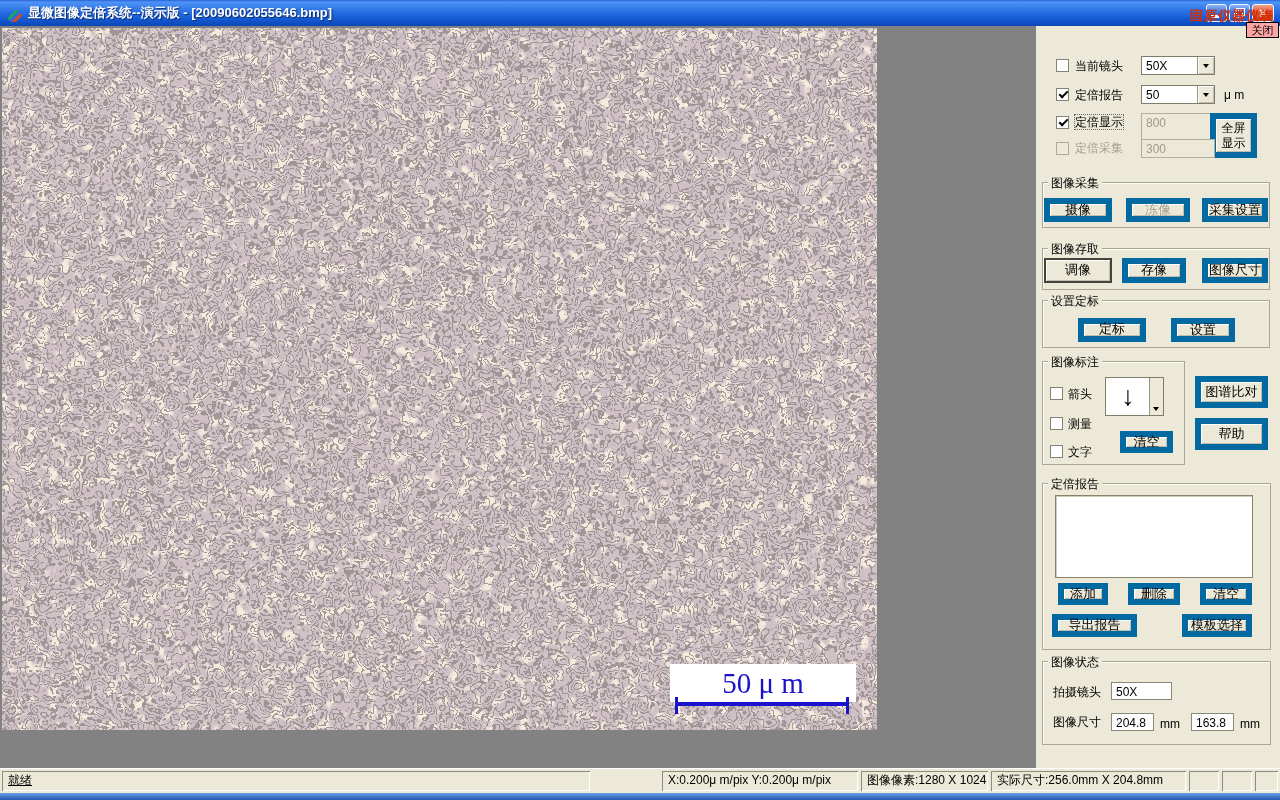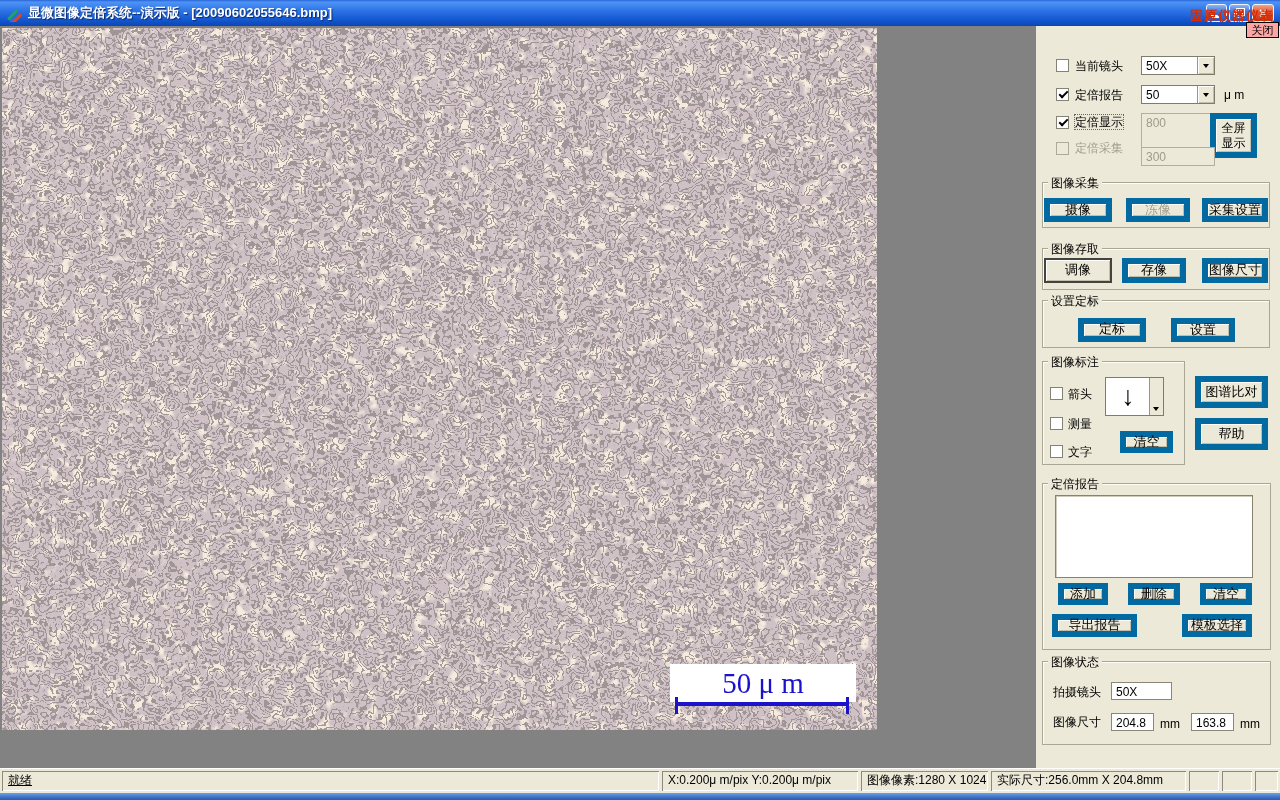--- a/index.html
+++ b/index.html
@@ -165,21 +165,21 @@
         <span class="tri"></span>
       </span>
   </div>
   <span class="lbl" style="left:188px;top:62px;">μ m</span>
   <span class="cb checked" style="left:20px;top:90px;"></span>
   <span class="lbl focus" style="left:39px;top:89px;">定倍显示</span>
   <div class="edit" style="left:105px;top:87px;width:74px;height:35px;">800</div>
   <div class="btn wrap" style="left:174px;top:87px;width:47px;height:45px;">全屏显示</div>
   <span class="cb disabled" style="left:20px;top:116px;"></span>
   <span class="lbl gray" style="left:39px;top:115px;">定倍采集</span>
-  <div class="edit" style="left:105px;top:121px;width:74px;height:19px;">300</div>
+  <div class="edit" style="left:105px;top:113px;width:74px;height:19px;">300</div>
 
   <div class="gb" style="left:6px;top:156px;width:228px;height:46px;">
     <span class="gb-title">图像采集</span>
   </div>
   <div class="btn" style="left:8px;top:172px;width:68px;height:24px;">摄像</div>
   <div class="btn disabled" style="left:90px;top:172px;width:64px;height:24px;">冻像</div>
   <div class="btn" style="left:166px;top:172px;width:66px;height:24px;">采集设置</div>
 
   <div class="gb" style="left:6px;top:222px;width:228px;height:42px;">
     <span class="gb-title">图像存取</span>
@@ -229,21 +229,21 @@
   <span class="lbl" style="left:17px;top:659px;">拍摄镜头</span>
   <div class="tfield" style="left:75px;top:656px;width:61px;height:18px;">50X</div>
   <span class="lbl" style="left:17px;top:689px;">图像尺寸</span>
   <div class="tfield" style="left:75px;top:687px;width:43px;height:18px;">204.8</div>
   <span class="lbl" style="left:124px;top:691px;">mm</span>
   <div class="tfield" style="left:155px;top:687px;width:43px;height:18px;">163.8</div>
   <span class="lbl" style="left:204px;top:691px;">mm</span>
 </div>
 
 <div class="statusbar">
-  <div class="sp" style="left:2px;width:657px;text-decoration:underline;">就绪</div>
+  <div class="sp" style="left:2px;width:588px;text-decoration:underline;">就绪</div>
   <div class="sp" style="left:662px;width:196px;">X:0.200μ m/pix Y:0.200μ m/pix</div>
   <div class="sp" style="left:861px;width:127px;">图像像素:1280 X 1024</div>
   <div class="sp" style="left:991px;width:195px;">实际尺寸:256.0mm X 204.8mm</div>
   <div class="sp" style="left:1189px;width:30px;"></div>
   <div class="sp" style="left:1222px;width:30px;"></div>
   <div class="sp" style="left:1255px;width:23px;"></div>
 </div>
 <div class="bottom-strip"></div>
 
 </body></html>

